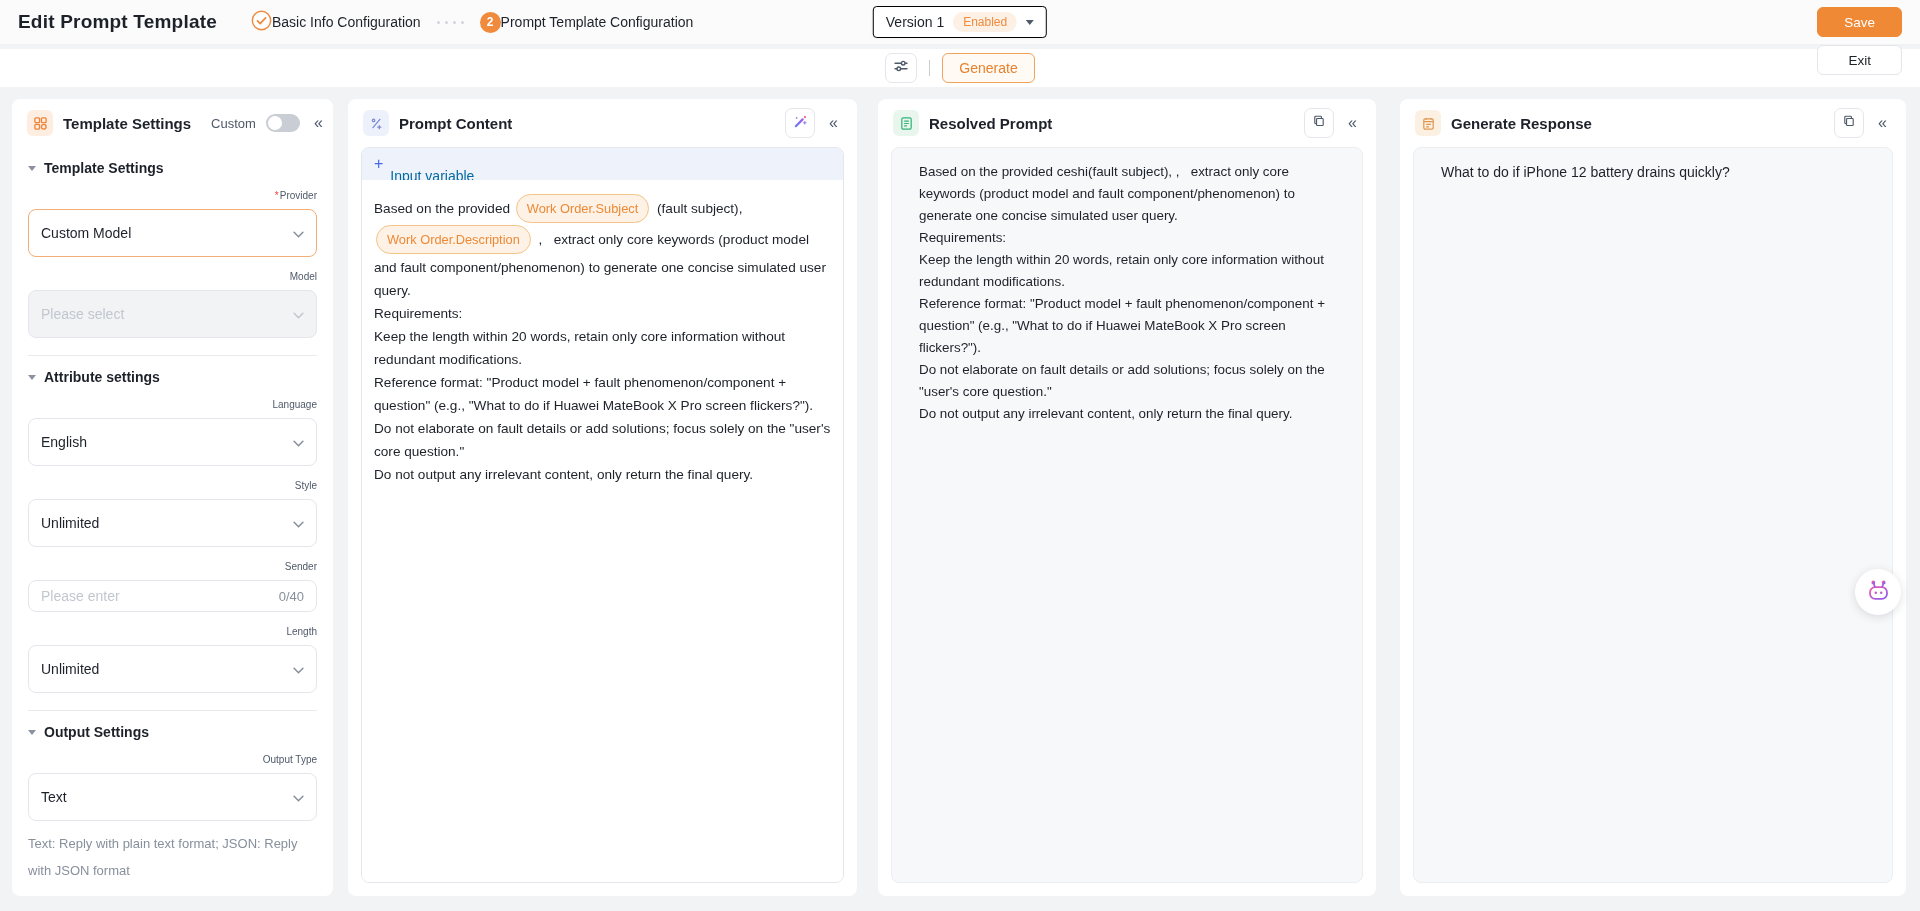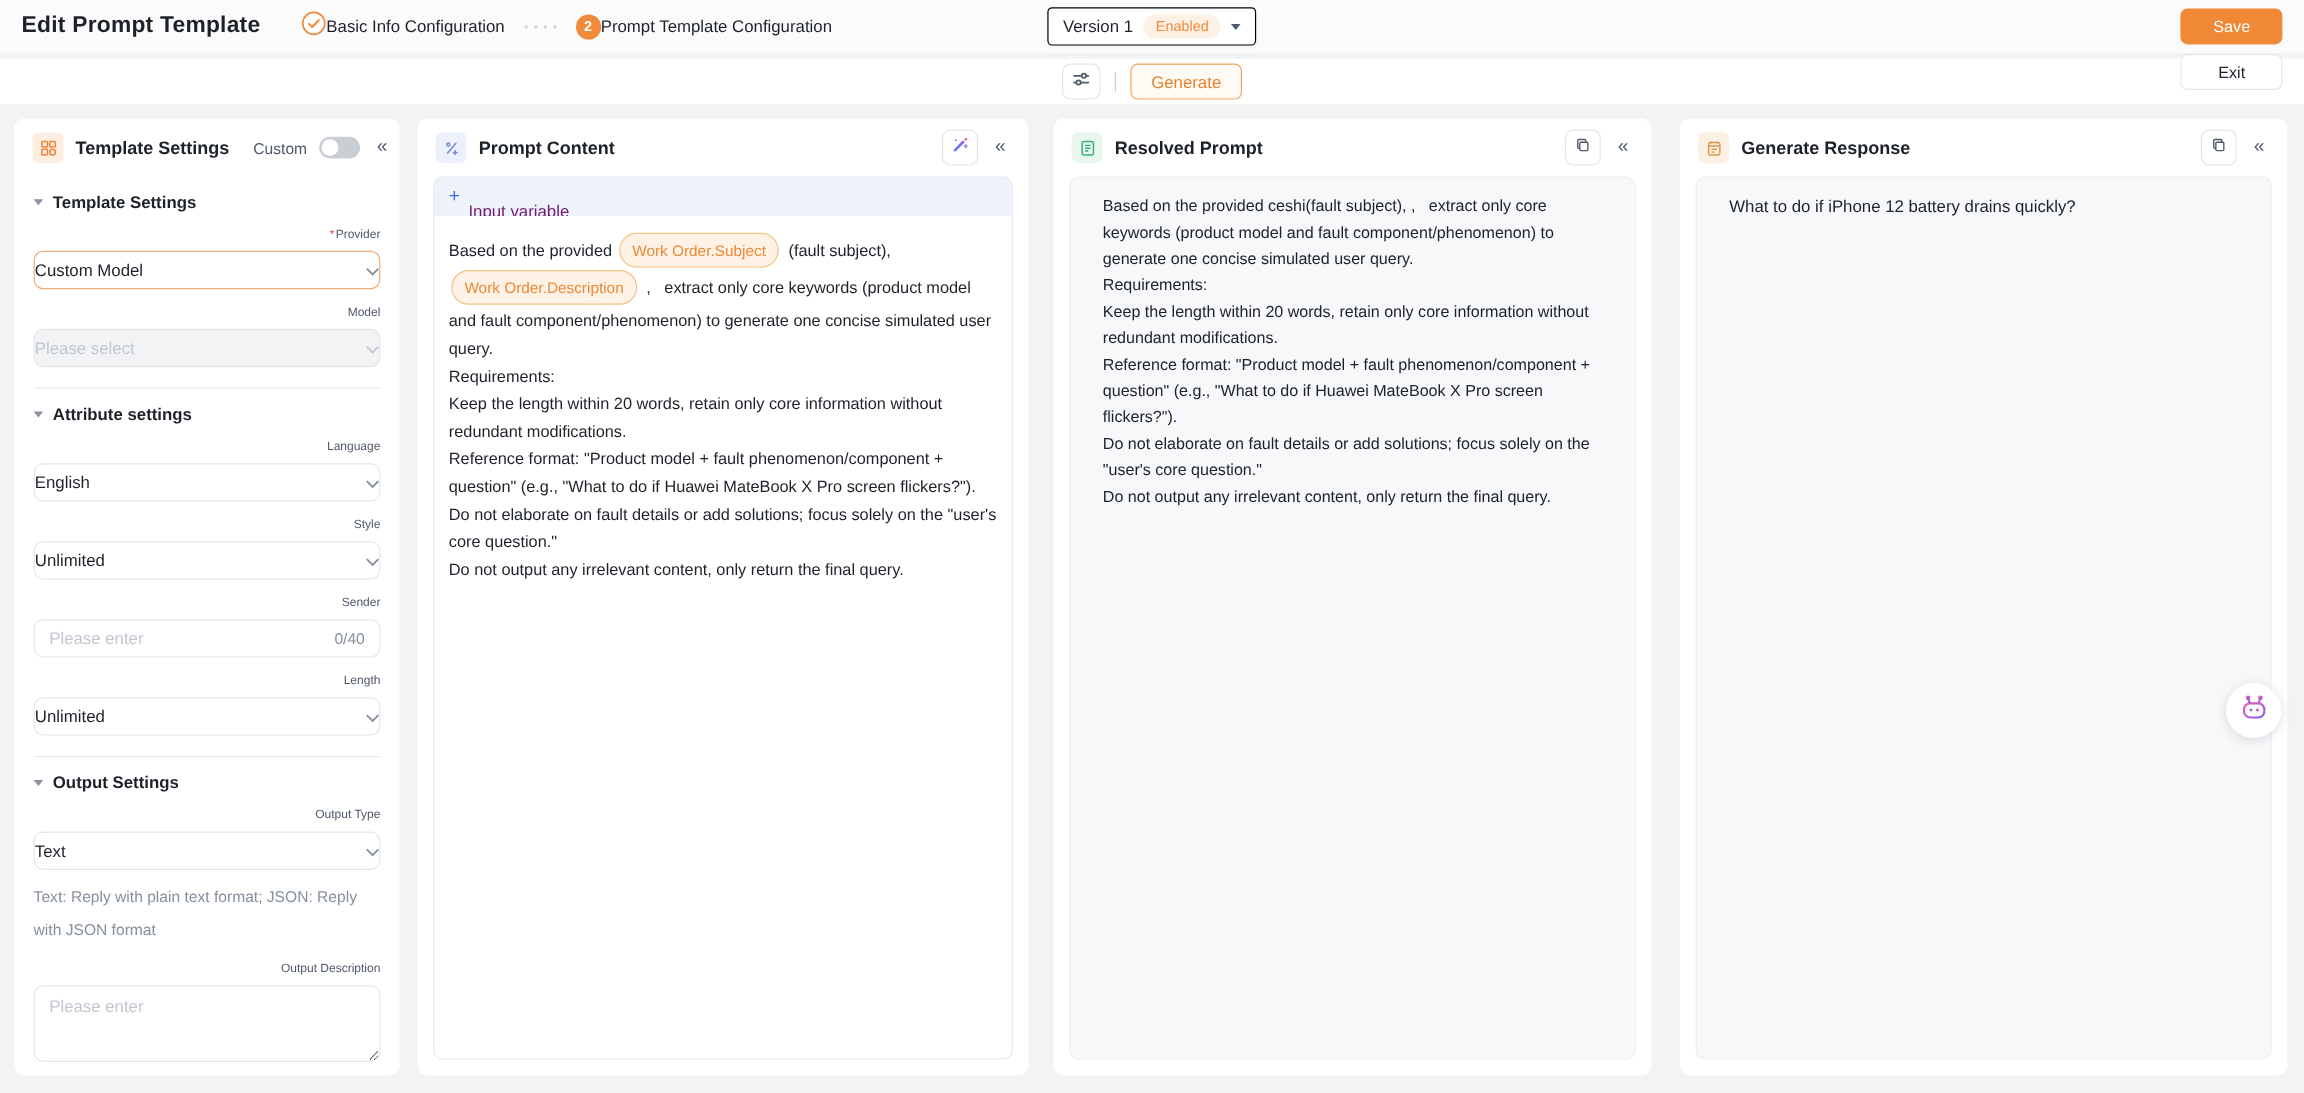--- a/index.html
+++ b/index.html
@@ -44,37 +44,37 @@
   .hd-right { margin-left:auto; display:flex; align-items:center; gap:10px; }
   .sq-btn { width:30px; height:30px; border:1px solid #e5e6eb; border-radius:7px; background:#fff; display:flex; align-items:center; justify-content:center; cursor:pointer; }
 
   
   .t-body { padding:0 16px; flex:1; overflow:hidden; }
   .sec-head { display:flex; align-items:center; gap:8px; margin-top:13px; cursor:pointer; }
   .sec-caret { width:0; height:0; border-left:4px solid transparent; border-right:4px solid transparent; border-top:5px solid #8a919f; }
   .sec-title { font-size:14px; font-weight:700; color:#1d2129; }
   .f-label { font-size:10px; color:#4e5969; margin:14px 0 8px;text-align:right; }
   .req { color:#f53f3f; margin-right:1px; }
-  .select { height:32px; border:1px solid #e5e6eb; border-radius:8px; background:#fff; display:flex; align-items:center; justify-content:space-between; padding:0 0; font-size:14px; color:#1d2129; cursor:pointer; }
+  .select { height:48px; border:1px solid #e5e6eb; border-radius:8px; background:#fff; display:flex; align-items:center; justify-content:space-between; padding:0 12px; font-size:14px; color:#1d2129; cursor:pointer; }
   .select.sel-orange { border-color:#f3ad77; }
   .select.sel-disabled { background:#f2f3f5; color:#c2c7cf; cursor:not-allowed; }
   .input-wrap { height:32px; border:1px solid #e5e6eb; border-radius:8px; background:#fff; display:flex; align-items:center; padding:0 12px; gap:8px; }
   .input-wrap input { border:none; outline:none; flex:1; font-size:14px; font-family:inherit; color:#1d2129; min-width:0; }
   .input-wrap input::placeholder { color:#c2c7cf; }
   .counter { font-size:13px; color:#86909c; }
   .hint { font-size:13px; color:#86909c; line-height:27px; margin-top:9px; }
   textarea.o-desc { width:100%; height:64px; border:1px solid #e5e6eb; border-radius:8px; padding:8px 12px; font-size:14px; font-family:inherit; color:#1d2129; resize:both; outline:none; }
   textarea.o-desc::placeholder { color:#c2c7cf; }
   .divider-line { height:1px; background:#e8eaee; margin-top:17px; }
 
   
   .editor { margin:0 13px 13px; flex:1; border:1px solid #e5e6eb; border-radius:8px; overflow:hidden; display:flex; flex-direction:column; }
   .editor-top { height:32px; background:#eef2fb; display:flex; align-items:center; gap:7px; padding:0 12px; flex:none; cursor:pointer; }
   .plus-glyph { color:#4468e8; font-size:16px; line-height:1; }
-  .add-var-label { color:#701a75; font-size:14px;margin-top:24px; }
+  .add-var-label { color:#0369a1; font-size:14px;margin-top:24px; }
   .editor-body { flex:1; background:#fff; padding:14px 12px; font-size:13.6px; line-height:23px; color:#1d2129; overflow:hidden; }
   .seg-text { white-space:pre-wrap; }
   .var-chip { display:inline-block; border:1px solid #f3c387; background:#fdf2e5; color:#ed8936; border-radius:999px; padding:4px 10px; margin:0 4px 2px 2px; font-size:12.8px; line-height:19px; cursor:pointer; }
 
   
   .gray-box { margin:0 13px 13px; flex:1; background:#f7f8fa; border:1px solid #eceef1; border-radius:8px; padding:13px 27px; overflow:hidden; }
   .pre-text { font-size:13.4px; line-height:22px; color:#1d2129; white-space:pre-wrap; }
   .resp-text { font-size:14px; line-height:22px; color:#1d2129; white-space:pre-wrap; }
 
   

